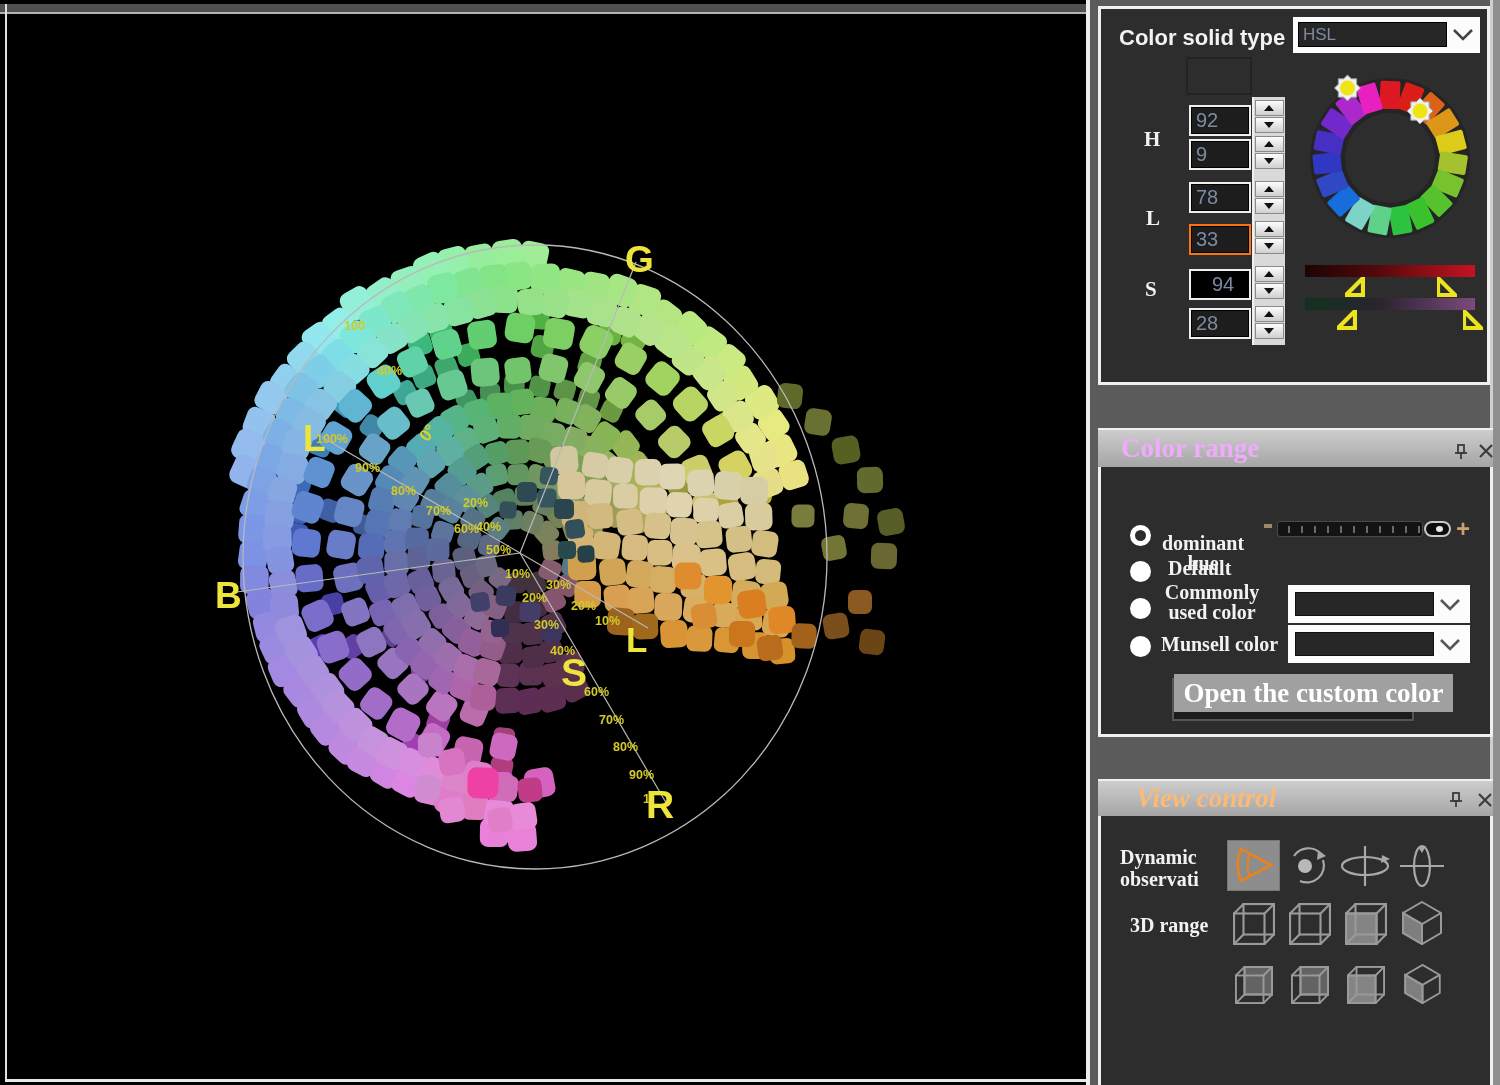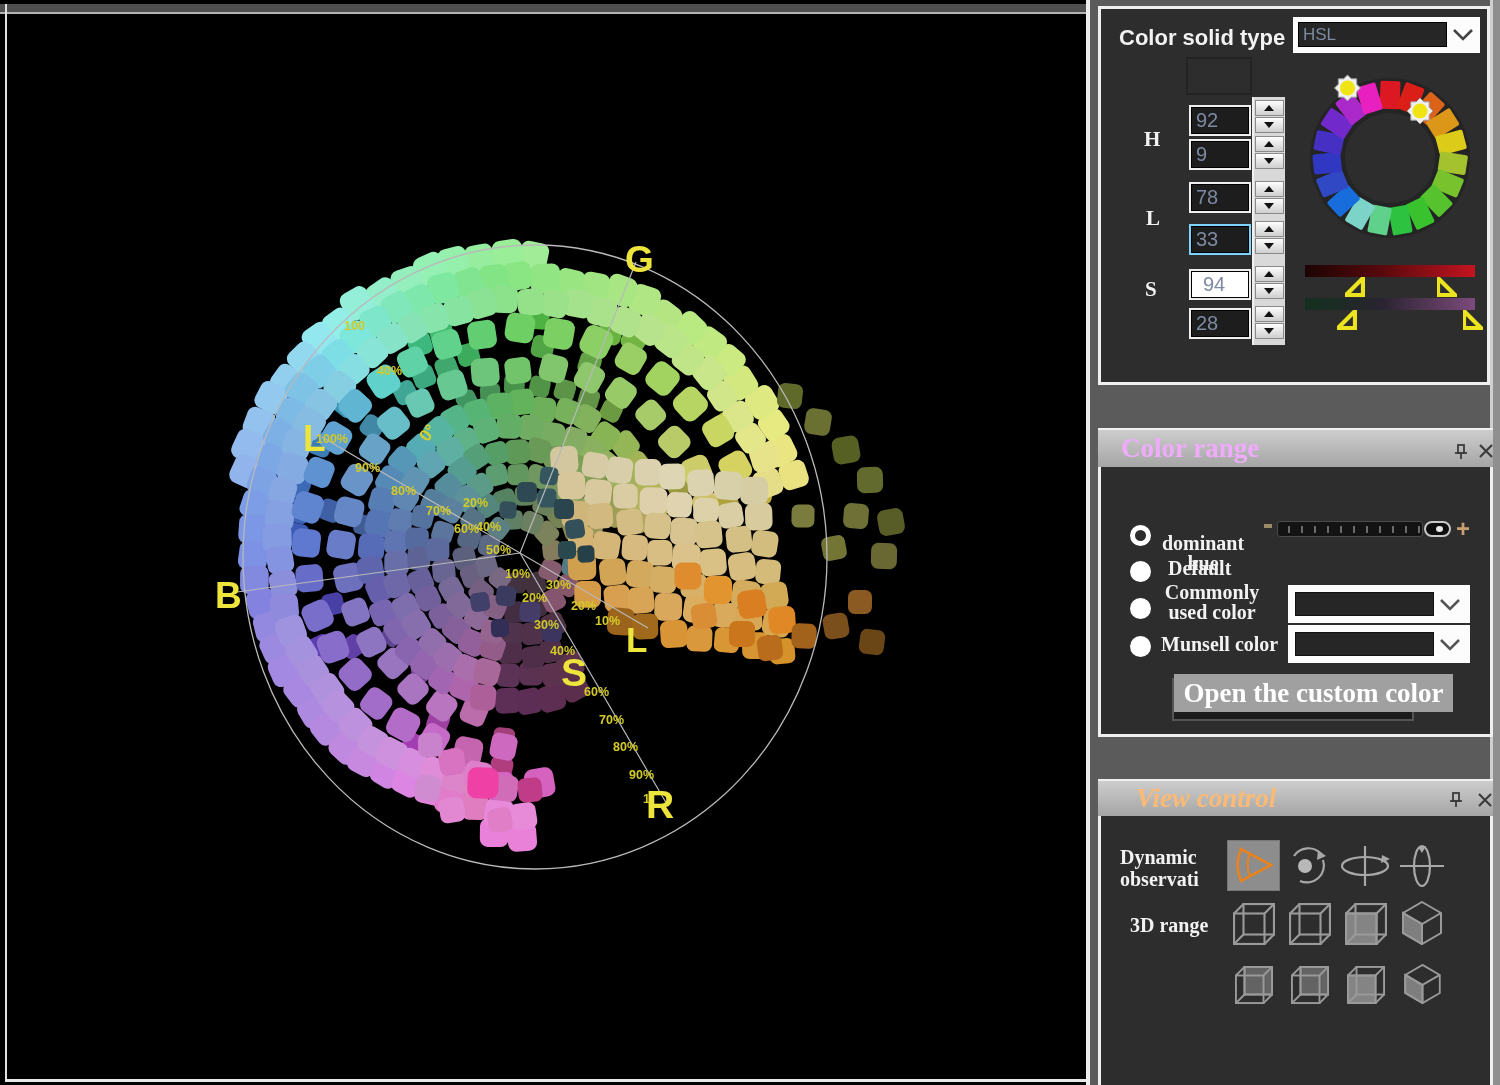--- a/index.html
+++ b/index.html
@@ -509,22 +509,22 @@
 
 <div class="abs serif" style="left:1144px;top:127px;color:#f2f2f2;font-size:21px;font-weight:bold;">H</div>
 <div class="abs serif" style="left:1146px;top:206px;color:#f2f2f2;font-size:21px;font-weight:bold;">L</div>
 <div class="abs serif" style="left:1145px;top:277px;color:#f2f2f2;font-size:21px;font-weight:bold;">S</div>
 
 <div class="abs" style="left:1252px;top:97px;width:2px;height:248px;background:#f0f0f0;"></div>
 <div class="abs" style="left:1254px;top:97px;width:31px;height:248px;background:#d9d9d9;"></div>
 <div style="position:absolute;left:1189px;top:105px;width:62px;height:31px;background:#1d1d1d;border:2px solid #efefef;box-shadow:inset 0 0 0 1px #000;box-sizing:border-box;color:#7d8aa2;font-size:20px;line-height:27px;padding-left:5px;font-family:'Liberation Sans',sans-serif;">92</div>
 <div style="position:absolute;left:1189px;top:139px;width:62px;height:31px;background:#1d1d1d;border:2px solid #efefef;box-shadow:inset 0 0 0 1px #000;box-sizing:border-box;color:#7d8aa2;font-size:20px;line-height:27px;padding-left:5px;font-family:'Liberation Sans',sans-serif;">9</div>
 <div style="position:absolute;left:1189px;top:182px;width:62px;height:31px;background:#1d1d1d;border:2px solid #efefef;box-shadow:inset 0 0 0 1px #000;box-sizing:border-box;color:#7d8aa2;font-size:20px;line-height:27px;padding-left:5px;font-family:'Liberation Sans',sans-serif;">78</div>
-<div style="position:absolute;left:1189px;top:224px;width:62px;height:31px;background:#1d1d1d;border:2px solid #7dd3fc;box-shadow:inset 0 0 0 1px #000;box-sizing:border-box;color:#7d8aa2;font-size:20px;line-height:27px;padding-left:5px;font-family:'Liberation Sans',sans-serif;">33</div>
-<div style="position:absolute;left:1189px;top:269px;width:62px;height:31px;background:#ffffff;border:2px solid #efefef;box-shadow:inset 0 0 0 1px #000;box-sizing:border-box;color:#7d8aa2;font-size:20px;line-height:27px;padding-left:12px;font-family:'Liberation Sans',sans-serif;">94</div>
+<div style="position:absolute;left:1189px;top:224px;width:62px;height:31px;background:#1d1d1d;border:2px solid #f97316;box-shadow:inset 0 0 0 1px #000;box-sizing:border-box;color:#7d8aa2;font-size:20px;line-height:27px;padding-left:5px;font-family:'Liberation Sans',sans-serif;">33</div>
+<div style="position:absolute;left:1189px;top:269px;width:62px;height:31px;background:#000000;border:2px solid #efefef;box-shadow:inset 0 0 0 1px #000;box-sizing:border-box;color:#7d8aa2;font-size:20px;line-height:27px;padding-left:21px;font-family:'Liberation Sans',sans-serif;">94</div>
 <div style="position:absolute;left:1189px;top:308px;width:62px;height:31px;background:#1d1d1d;border:2px solid #efefef;box-shadow:inset 0 0 0 1px #000;box-sizing:border-box;color:#7d8aa2;font-size:20px;line-height:27px;padding-left:5px;font-family:'Liberation Sans',sans-serif;">28</div>
 <div style="position:absolute;left:1255px;top:100px;width:29px;height:16px;background:linear-gradient(#fdfdfd,#cfcfcf);border:1px solid #8a8a8a;box-sizing:border-box;"></div>
 <div style="position:absolute;left:1264px;top:105px;width:0;height:0;border-left:5px solid transparent;border-right:5px solid transparent;border-bottom:6px solid #111;"></div>
 <div style="position:absolute;left:1255px;top:117px;width:29px;height:16px;background:linear-gradient(#fdfdfd,#cfcfcf);border:1px solid #8a8a8a;box-sizing:border-box;"></div>
 <div style="position:absolute;left:1264px;top:122px;width:0;height:0;border-left:5px solid transparent;border-right:5px solid transparent;border-top:6px solid #111;"></div>
 <div style="position:absolute;left:1255px;top:136px;width:29px;height:16px;background:linear-gradient(#fdfdfd,#cfcfcf);border:1px solid #8a8a8a;box-sizing:border-box;"></div>
 <div style="position:absolute;left:1264px;top:141px;width:0;height:0;border-left:5px solid transparent;border-right:5px solid transparent;border-bottom:6px solid #111;"></div>
 <div style="position:absolute;left:1255px;top:153px;width:29px;height:16px;background:linear-gradient(#fdfdfd,#cfcfcf);border:1px solid #8a8a8a;box-sizing:border-box;"></div>
 <div style="position:absolute;left:1264px;top:158px;width:0;height:0;border-left:5px solid transparent;border-right:5px solid transparent;border-top:6px solid #111;"></div>
 <div style="position:absolute;left:1255px;top:181px;width:29px;height:16px;background:linear-gradient(#fdfdfd,#cfcfcf);border:1px solid #8a8a8a;box-sizing:border-box;"></div>

